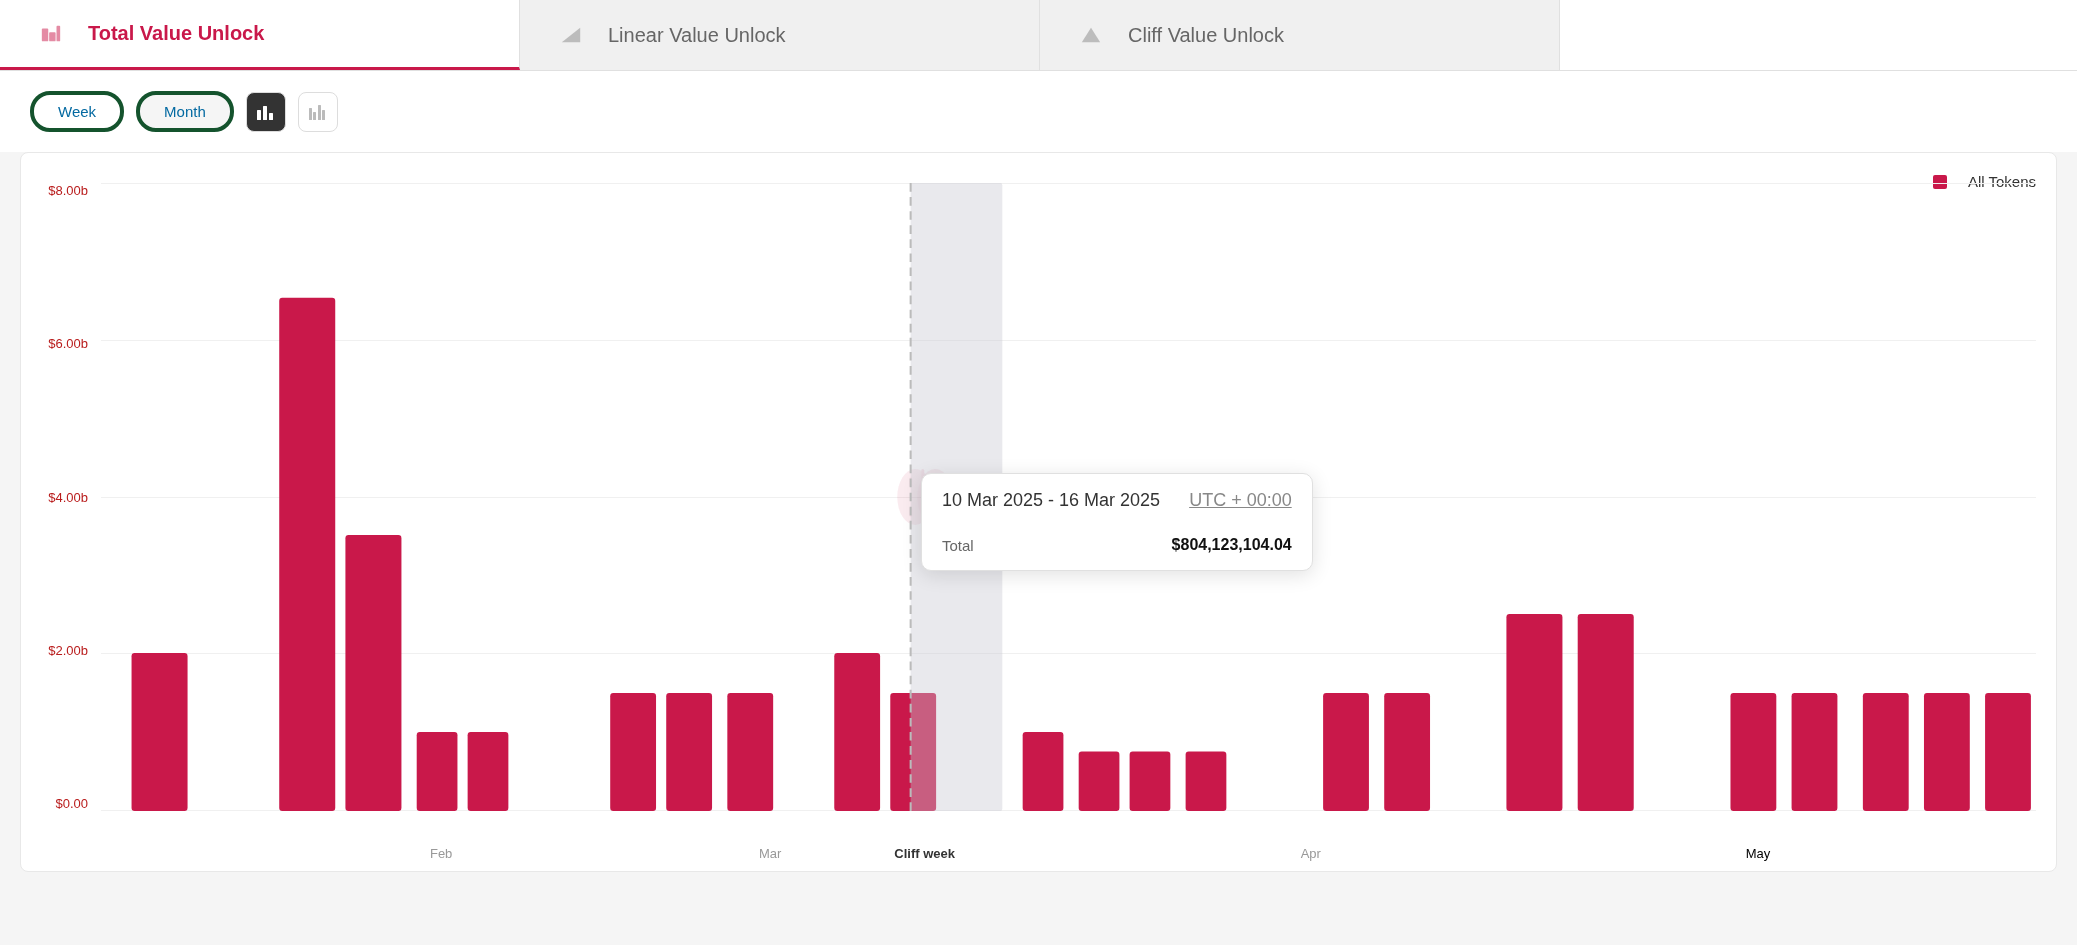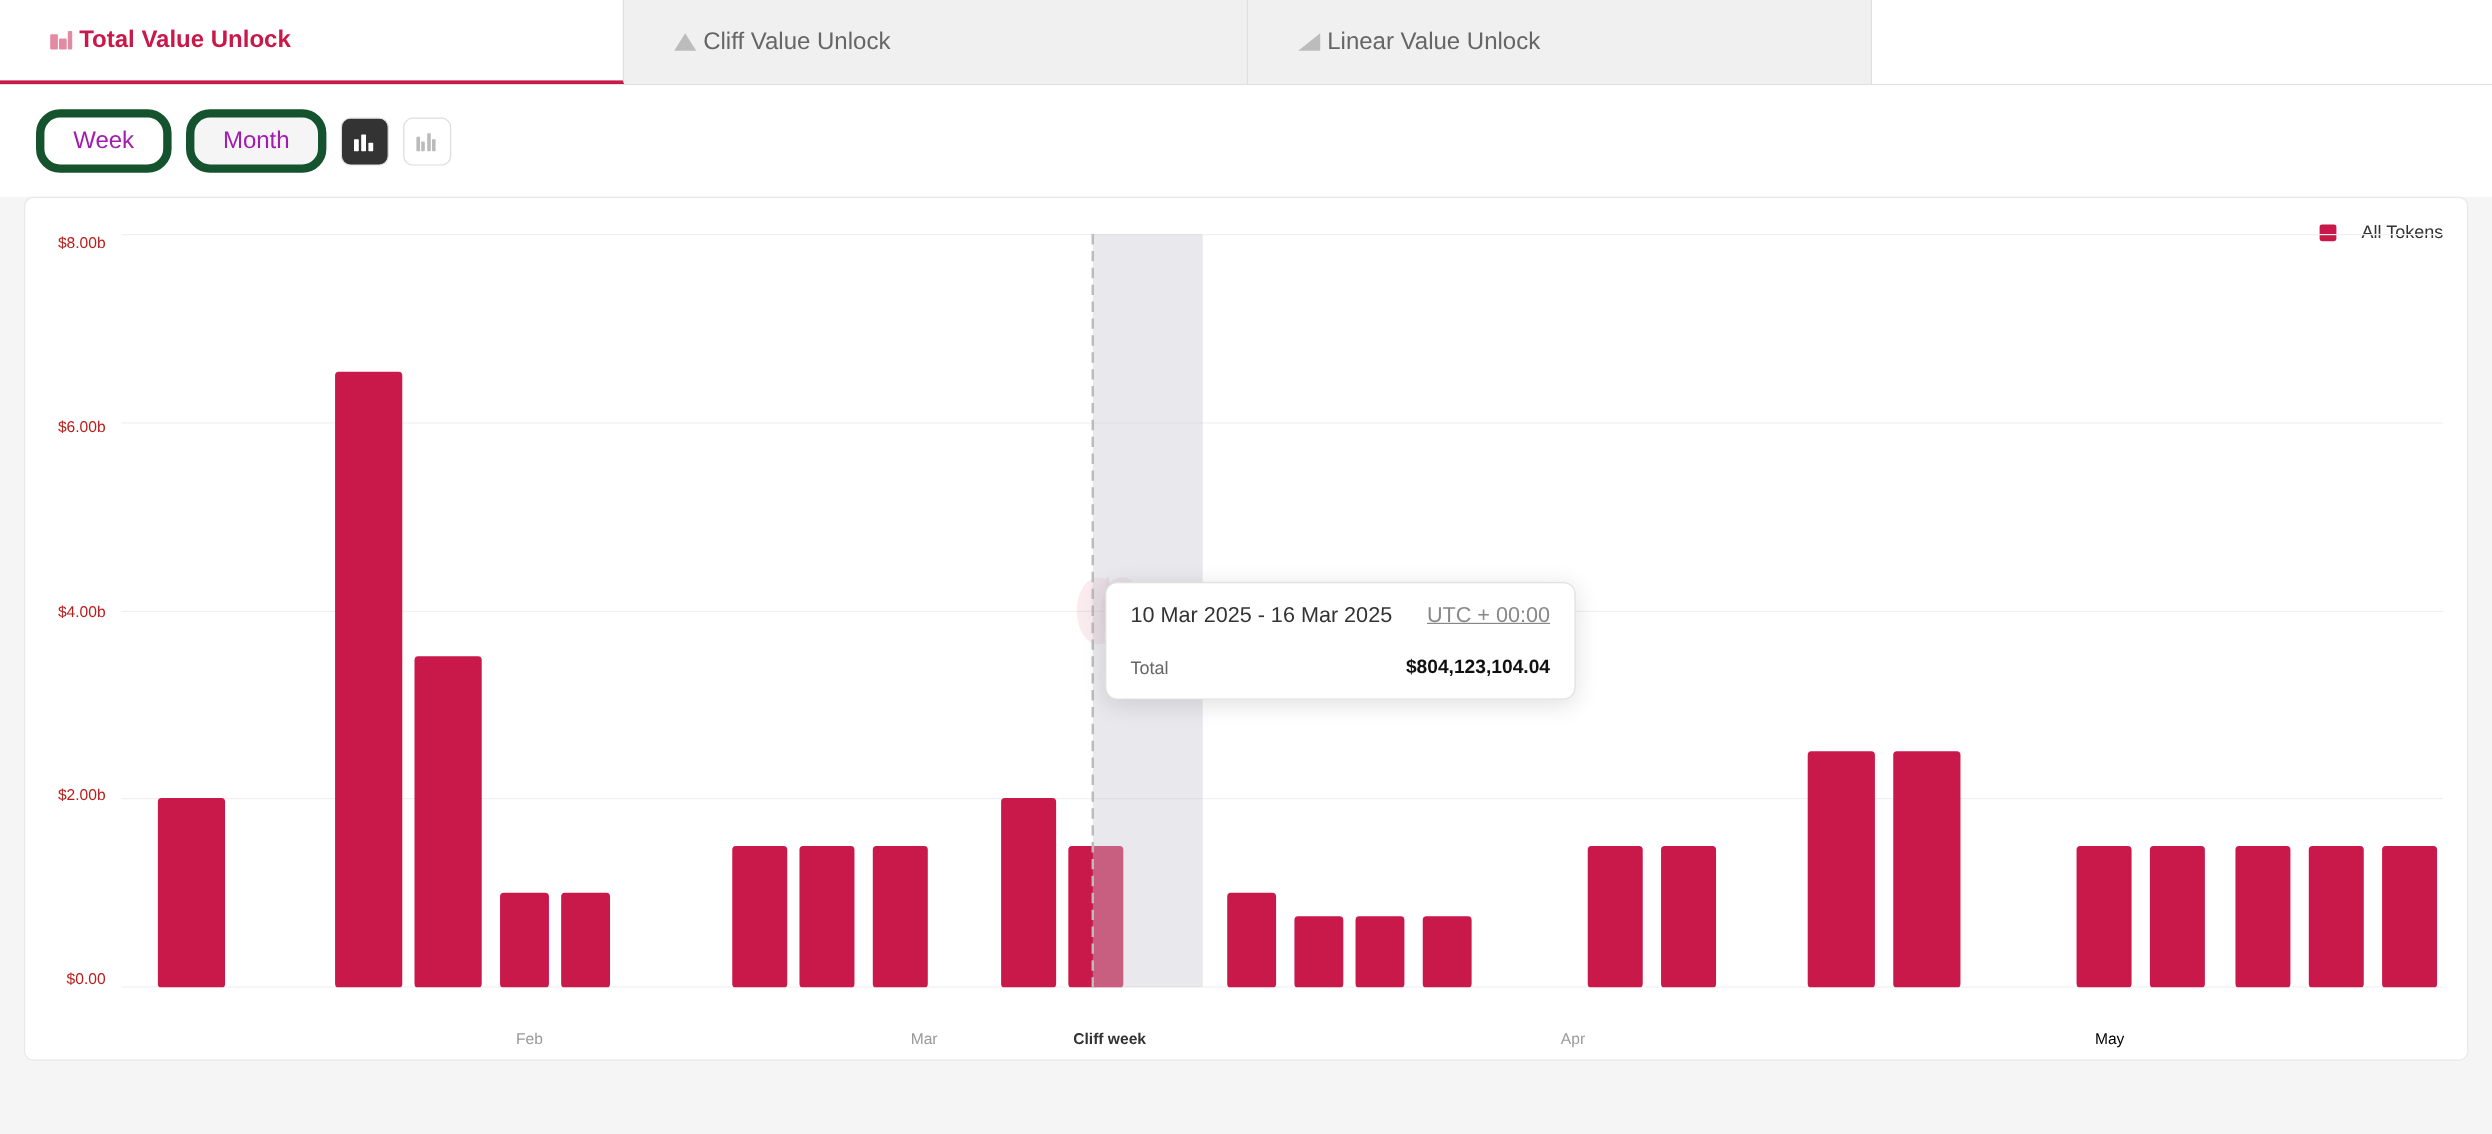--- a/index.html
+++ b/index.html
@@ -11,21 +11,21 @@
     }
 
     .tabs-row {
       display: flex;
       background: #fff;
       border-bottom: 1px solid #e0e0e0;
     }
     .tab {
       display: flex;
       align-items: center;
-      gap: 4px;
+      gap: 26px;
       padding: 22px 40px;
       font-size: 20px;
       cursor: pointer;
       color: #666;
       background: #f0f0f0;
       border-right: 1px solid #e0e0e0;
       min-width: 520px;
     }
     .tab.active {
       background: #fff;
@@ -40,26 +40,26 @@
 
     .controls-row {
       display: flex;
       align-items: center;
       gap: 12px;
       padding: 20px 30px;
       background: #fff;
     }
     .period-btn {
       padding: 8px 24px;
-      border: 7px solid #14532d;
+      border: 4px solid #14532d;
       border-radius: 20px;
       background: #fff;
-      font-size: 20px;
+      font-size: 15px;
       cursor: pointer;
-      color: #a21caf;
+      color: #0369a1;
     }
     .period-btn.active {
       background: #f5f5f5;
       font-weight: 500;
     }
     .chart-type-btn {
       width: 40px;
       height: 40px;
       display: flex;
       align-items: center;
@@ -210,29 +210,29 @@
   <div class="tab active">
     <svg class="tab-icon" viewBox="0 0 24 24" fill="none">
       <rect x="2" y="6" width="7" height="14" rx="1" fill="#c9184a" opacity="0.5"></rect>
       <rect x="10" y="10" width="7" height="10" rx="1" fill="#c9184a" opacity="0.5"></rect>
       <rect x="18" y="3" width="4" height="17" rx="1" fill="#c9184a" opacity="0.5"></rect>
     </svg>
     <span>Total Value Unlock</span>
   </div>
   <div class="tab">
     <svg class="tab-icon" viewBox="0 0 24 24" fill="none">
-      <polygon points="2,20 12,4 22,20" fill="#999" opacity="0.6"></polygon>
-    </svg>
-    <span>Cliff Value Unlock</span>
+      <polygon points="2,20 22,4 22,20" fill="#999" opacity="0.6"></polygon>
+    </svg>
+    <span>Linear Value Unlock</span>
   </div>
   <div class="tab">
     <svg class="tab-icon" viewBox="0 0 24 24" fill="none">
-      <polygon points="2,20 22,4 22,20" fill="#999" opacity="0.6"></polygon>
-    </svg>
-    <span>Linear Value Unlock</span>
+      <polygon points="2,20 12,4 22,20" fill="#999" opacity="0.6"></polygon>
+    </svg>
+    <span>Cliff Value Unlock</span>
   </div>
 </div>
 
 <div class="controls-row">
   <button class="period-btn">Week</button>
   <button class="period-btn active">Month</button>
   <button class="chart-type-btn active">
     <svg width="20" height="20" viewBox="0 0 20 20" fill="currentColor">
       <rect x="1" y="8" width="4" height="10" rx="0.5"></rect>
       <rect x="7" y="4" width="4" height="14" rx="0.5"></rect>

